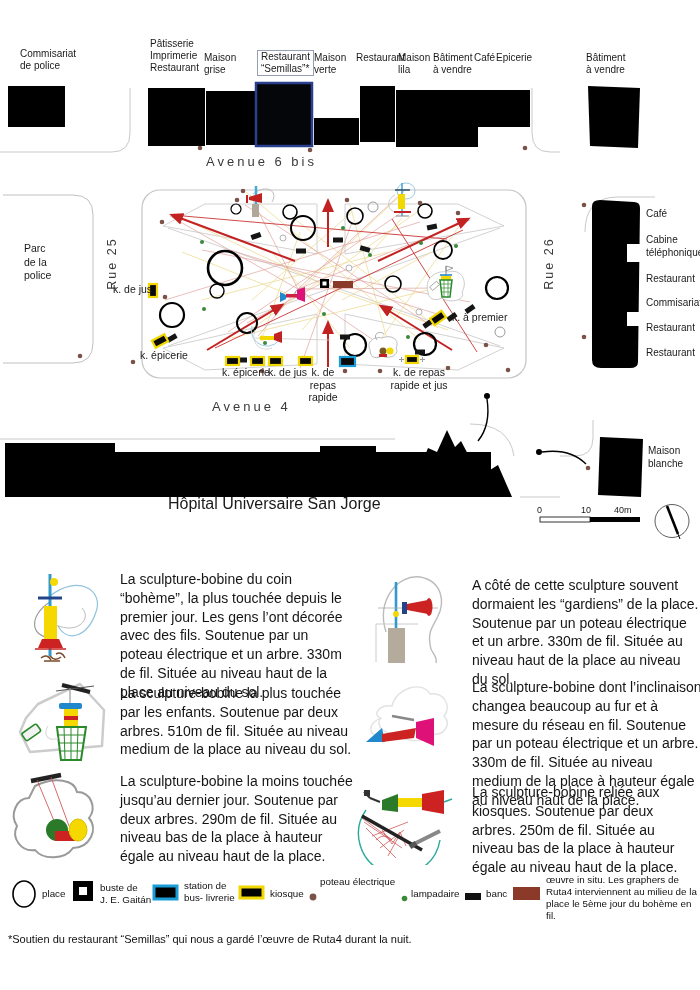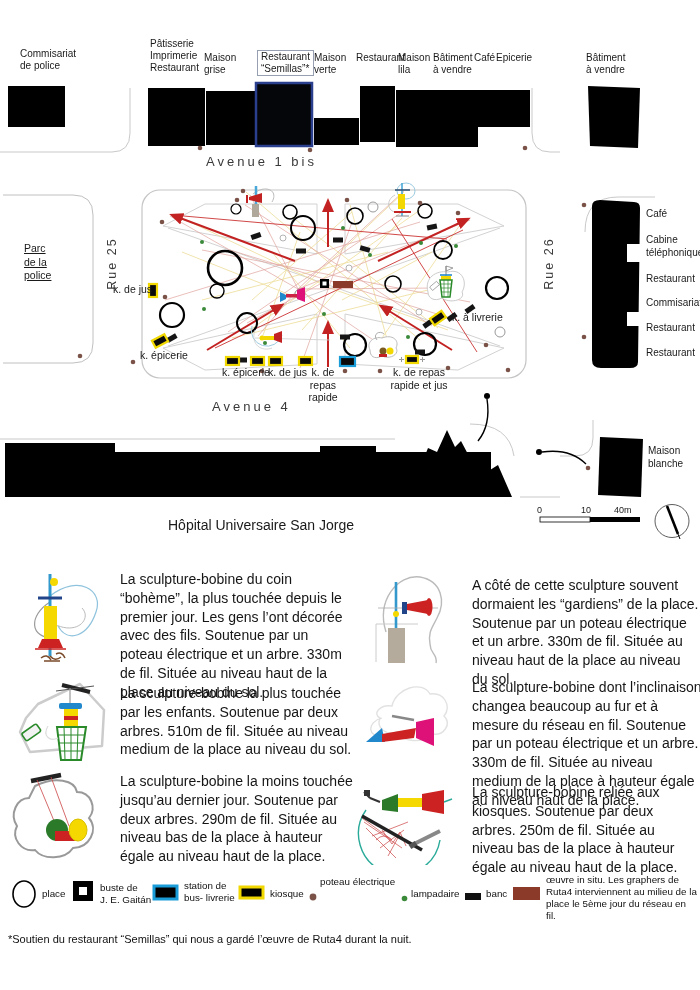--- a/index.html
+++ b/index.html
@@ -6,21 +6,21 @@
   body{width:700px;height:990px;background:#fff;font-family:"Liberation Sans",sans-serif;color:#111;position:relative;overflow:hidden;}
   #map{position:absolute;left:0;top:0;width:700px;height:540px;}
   #map svg{position:absolute;left:0;top:0;}
   .lbl{position:absolute;font-size:10px;line-height:1.2;white-space:pre-line;color:#1a1a1a;}
   .boxed{border:1px solid #97a0b2;padding:0px 3px;background:#fff;}
   .street{font-size:13px;letter-spacing:3px;color:#3a3a3a;white-space:pre;}
   .rue{font-size:12.5px;letter-spacing:2px;color:#3a3a3a;text-align:center;}
   .vert{transform:rotate(-90deg);transform-origin:center center;width:60px;}
   .side{font-size:10px;line-height:1.3;}
   .kiosk{font-size:10.5px;}
-  .parc{font-size:10.5px;line-height:1.3;text-decoration:underline;}
+  .parc{font-size:10.5px;line-height:1.3;}
   .small{font-size:9px;}
   .desc{position:absolute;font-size:14px;line-height:1.34;color:#151515;white-space:pre-line;}
   .sketch{position:absolute;}
   .ltxt{position:absolute;font-size:9.8px;line-height:1.22;white-space:pre-line;}
   .licon{position:absolute;}
   .footnote{position:absolute;font-size:11px;color:#111;}
 </style>
 </head>
 <body>
 
@@ -320,21 +320,21 @@
   <div class="lbl" style="left:356px;top:52px">Restaurant</div>
   <div class="lbl" style="left:398px;top:52px">Maison
 lila</div>
   <div class="lbl" style="left:433px;top:52px">Bâtiment
 à vendre</div>
   <div class="lbl" style="left:474px;top:52px">Café</div>
   <div class="lbl" style="left:496px;top:52px">Epicerie</div>
   <div class="lbl" style="left:586px;top:52px">Bâtiment
 à vendre</div>
 
-  <div class="lbl street" style="left:206px;top:154px">Avenue 1 bis</div>
+  <div class="lbl street" style="left:206px;top:154px">Avenue 6 bis</div>
   <div class="lbl street" style="left:212px;top:399px">Avenue 4</div>
   <div class="lbl rue vert" style="left:82px;top:256px">Rue 25</div>
   <div class="lbl rue vert" style="left:519px;top:256px">Rue 26</div>
   <div class="lbl parc" style="left:24px;top:242px">Parc
 de la
 police</div>
 
   <div class="lbl side" style="left:646px;top:207px">Café</div>
   <div class="lbl side" style="left:646px;top:233px">Cabine
 téléphonique</div>
@@ -344,25 +344,25 @@
   <div class="lbl side" style="left:646px;top:346px">Restaurant</div>
 
   <div class="lbl kiosk" style="left:113px;top:283px">k. de jus</div>
   <div class="lbl kiosk" style="left:140px;top:349px">k. épicerie</div>
   <div class="lbl kiosk" style="left:222px;top:366px">k. épicerie</div>
   <div class="lbl kiosk" style="left:268px;top:366px">k. de jus</div>
   <div class="lbl kiosk" style="left:298px;top:366px;width:50px;text-align:center">k. de repas
 rapide</div>
   <div class="lbl kiosk" style="left:386px;top:366px;width:66px;text-align:center">k. de repas
 rapide et jus</div>
-  <div class="lbl kiosk" style="left:452px;top:311px">k. à livrerie</div>
+  <div class="lbl kiosk" style="left:452px;top:311px">k. à premier</div>
 
   <div class="lbl" style="left:648px;top:444px;font-size:10px;line-height:1.3">Maison
 blanche</div>
-  <div class="lbl" style="left:168px;top:517px;font-size:14px">Hôpital Universaire San Jorge</div>
+  <div class="lbl" style="left:168px;top:494px;font-size:16px">Hôpital Universaire San Jorge</div>
 
   <div class="lbl small" style="left:537px;top:505px">0</div>
   <div class="lbl small" style="left:581px;top:505px">10</div>
   <div class="lbl small" style="left:614px;top:505px">40m</div>
 </div>
 
 <div class="sketch" style="left:8px;top:566px">
   <svg width="105" height="102" viewBox="0 0 105 102">
     <path d="M42,30 C70,8 96,24 88,46 C80,70 60,78 50,60" stroke="#8fc3dd" fill="none" stroke-width="1.2"></path>
     <path d="M42,36 C20,50 22,72 45,72" stroke="#999" fill="none" stroke-width="1.2"></path>
@@ -513,16 +513,16 @@
         <rect x="1" y="1" width="16" height="7" fill="#111"></rect>
       </svg>
   </div>
   <div class="ltxt" style="left:486px;top:888px">banc</div>
 
   <div class="licon" style="left:512px;top:886px">
     <svg width="30" height="16">
         <rect x="1" y="1" width="27" height="13" fill="#8b3a2a"></rect>
       </svg>
   </div>
-  <div class="ltxt" style="left:546px;top:874px;width:152px">œuvre in situ. Les graphers de Ruta4 interviennent au milieu de la place le 5ème jour du réseau en fil.</div>
+  <div class="ltxt" style="left:546px;top:874px;width:152px">œuvre in situ. Les graphers de Ruta4 interviennent au milieu de la place le 5ème jour du bohème en fil.</div>
 </div>
 
 <div class="footnote" style="left:8px;top:933px">*Soutien du restaurant “Semillas” qui nous a gardé l’œuvre de Ruta4 durant la nuit.</div>
 
 </body></html>

